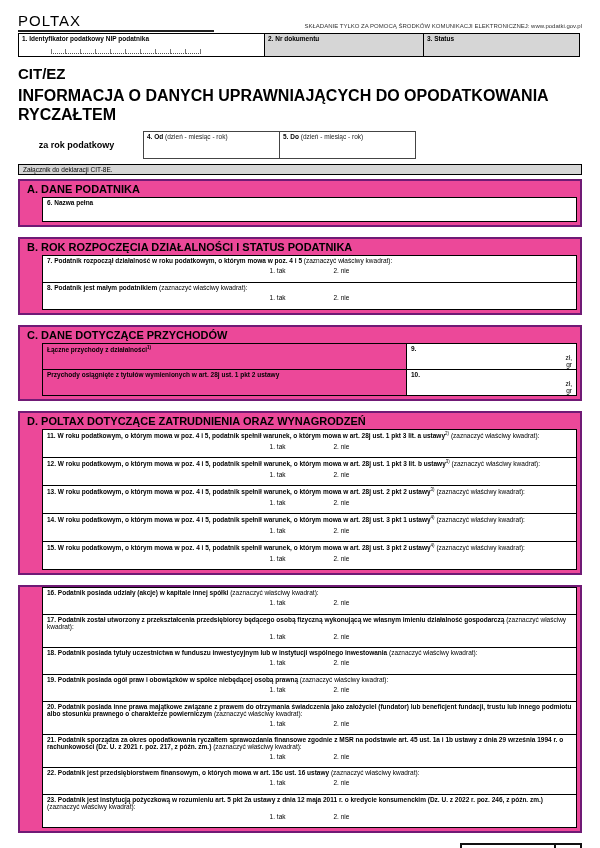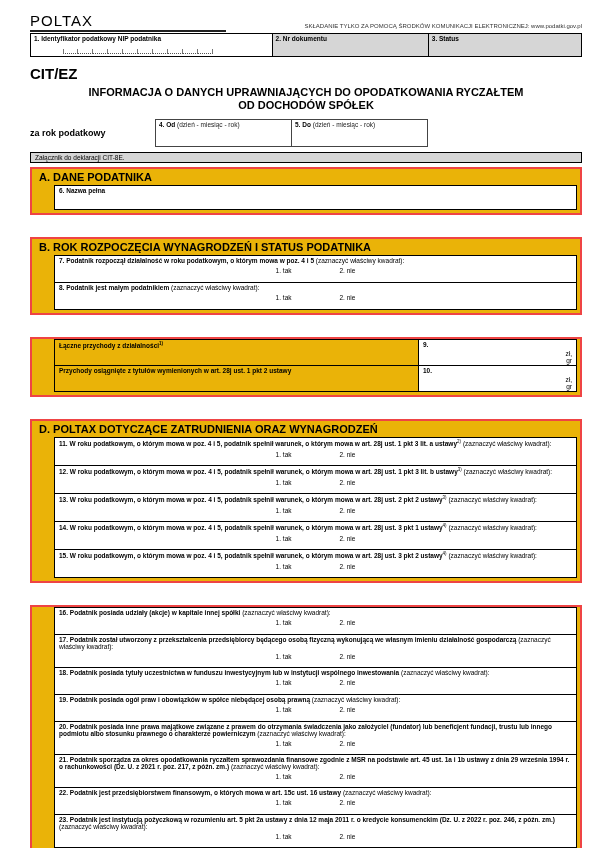--- a/index.html
+++ b/index.html
@@ -1,49 +1,49 @@
 <!DOCTYPE html>
 <html lang="pl"><head>
 <meta charset="utf-8">
 <style>
   * { margin:0; padding:0; box-sizing:border-box; }
   html,body { background:#fff; }
   body { width:600px; height:848px; font-family:"Liberation Sans", sans-serif; color:#000; overflow:hidden; }
-  .page { width:600px; height:848px; padding:12px 18px 0 30px; background:#fff; }
+  .page { width:600px; height:848px; padding:12px 18px 0 18px; background:#fff; }
 
   
   .topbar { display:flex; justify-content:space-between; align-items:flex-end; }
   .brand { font-size:15px; letter-spacing:1px; font-weight:400; border-bottom:2px solid #222; width:196px; padding-bottom:1px; }
   .notice { font-size:6px; color:#333; padding-bottom:3px; }
 
   .idrow { display:flex; height:24px; margin-top:1px; }
   .idbox { border:1px solid #000; font-size:6.5px; font-weight:bold; padding:1px 3px; position:relative; }
   .idbox + .idbox { margin-left:-1px; }
   .idbox.w1 { width:247px; background:#fff; }
   .idbox.w2 { width:160px; background:#d6d6d6; }
   .idbox.w3 { width:157px; background:#d6d6d6; }
   .nipcomb { position:absolute; left:32px; bottom:2px; display:flex; }
   .nipcomb span { width:15px; height:5px; border-bottom:1px dotted #555; border-right:1px solid #777; }
   .nipcomb span:first-child { border-left:1px solid #777; }
 
   .formcode { font-size:15px; font-weight:bold; margin:8px 0 3px 0; }
-  .maintitle { text-align:center; font-size:11px; font-weight:bold; line-height:1.2; margin:4px 0 2px 0; }
+  .maintitle { text-align:left; font-size:16px; font-weight:bold; line-height:1.2; margin:4px 0 2px 0; }
 
   .periodrow { display:flex; align-items:center; margin:7px 0 5px 0; }
-  .periodlabel { width:125px; text-align:left; font-size:9px; font-weight:bold; padding-right:8px; }
+  .periodlabel { width:125px; text-align:center; font-size:9px; font-weight:bold; padding-right:8px; }
   .periodboxes { display:flex; border:1px solid #444; }
   .pbox { width:137px; height:28px; border:1px solid #444; margin:-1px; font-size:6.5px; padding:1px 3px; background:#fff; }
   .pbox + .pbox { margin-left:0px; }
   .pbox b { font-weight:bold; }
   .pbox .hint { font-weight:normal; color:#222; }
 
   .attach { border:1px solid #000; background:#d6d6d6; font-size:6.5px; padding:1px 4px; margin-bottom:4px; }
 
   
-  .section { border:2px solid #ef4444; background:#eab308; margin-bottom:22px; padding:0 3px 3px 0; }
+  .section { border:2px solid #701a75; background:#ec4899; margin-bottom:10px; padding:0 3px 3px 0; }
   .sectitle { font-size:11px; font-weight:bold; padding:2px 0 2px 7px; }
   .fields { margin-left:22px; }
   .fbox { border:1px solid #000; background:#fff; padding:1px 4px; }
   .fbox + .fbox { margin-top:-1px; }
   .flabel { font-size:6.5px; }
   .flabel b { font-weight:bold; }
   .flabel .hint { font-weight:normal; }
   .flabel sup { font-size:4.5px; }
   .choices { display:flex; justify-content:center; gap:48px; margin-top:3px; font-size:6.5px; }
   .choice { cursor:default; }
@@ -99,21 +99,20 @@
       <span>2. Nr dokumentu</span>
     </div>
     <div class="idbox w3">
       <span>3. Status</span>
     </div>
   </div>
 
   <div class="formcode">CIT/EZ</div>
   <div class="maintitle">
     <div>INFORMACJA O DANYCH UPRAWNIAJĄCYCH DO OPODATKOWANIA RYCZAŁTEM</div>
-    <div>OD DOCHODÓW SPÓŁEK</div>
   </div>
 
   <div class="periodrow">
     <div class="periodlabel">za rok podatkowy</div>
     <div class="periodboxes">
       <div class="pbox">
         <b>4. Od</b>
         <span class="hint">(dzień - miesiąc - rok)</span>
       </div>
       <div class="pbox">
@@ -128,40 +127,41 @@
   <div class="section">
     <div class="sectitle">A. DANE PODATNIKA</div>
     <div class="fields">
       <div class="fbox namefield">
         <div class="flabel"><b>6. Nazwa pełna</b></div>
       </div>
     </div>
   </div>
 
   <div class="section">
-    <div class="sectitle">B. ROK ROZPOCZĘCIA WYNAGRODZEŃ I STATUS PODATNIKA</div>
+    <div class="sectitle">B. ROK ROZPOCZĘCIA DZIAŁALNOŚCI I STATUS PODATNIKA</div>
     <div class="fields">
       <div class="fbox q1">
         <div class="flabel"><b>7. Podatnik rozpoczął działalność w roku podatkowym, o którym mowa w poz. 4 i 5</b> <span class="hint">(zaznaczyć  właściwy kwadrat):</span></div>
         <div class="choices">
           <span class="choice">1. tak</span>
           <span class="choice">2. nie</span>
         </div>
       </div>
       <div class="fbox q1">
         <div class="flabel"><b>8. Podatnik jest małym podatnikiem</b> <span class="hint">(zaznaczyć właściwy kwadrat):</span></div>
         <div class="choices">
           <span class="choice">1. tak</span>
           <span class="choice">2. nie</span>
         </div>
       </div>
     </div>
   </div>
 
   <div class="section">
+    <div class="sectitle">C. DANE DOTYCZĄCE PRZYCHODÓW</div>
     <div class="fields">
       <div class="crow">
         <div class="clabel"><span>Łączne przychody z działalności</span><sup>1)</sup></div>
         <div class="cval">
           <div class="cnum">9.</div>
           <div class="cunit"><span>zł,</span><br><span>gr</span></div>
         </div>
       </div>
       <div class="crow">
         <div class="clabel"><span>Przychody osiągnięte z tytułów wymienionych w art. 28j ust. 1 pkt 2 ustawy</span></div>

